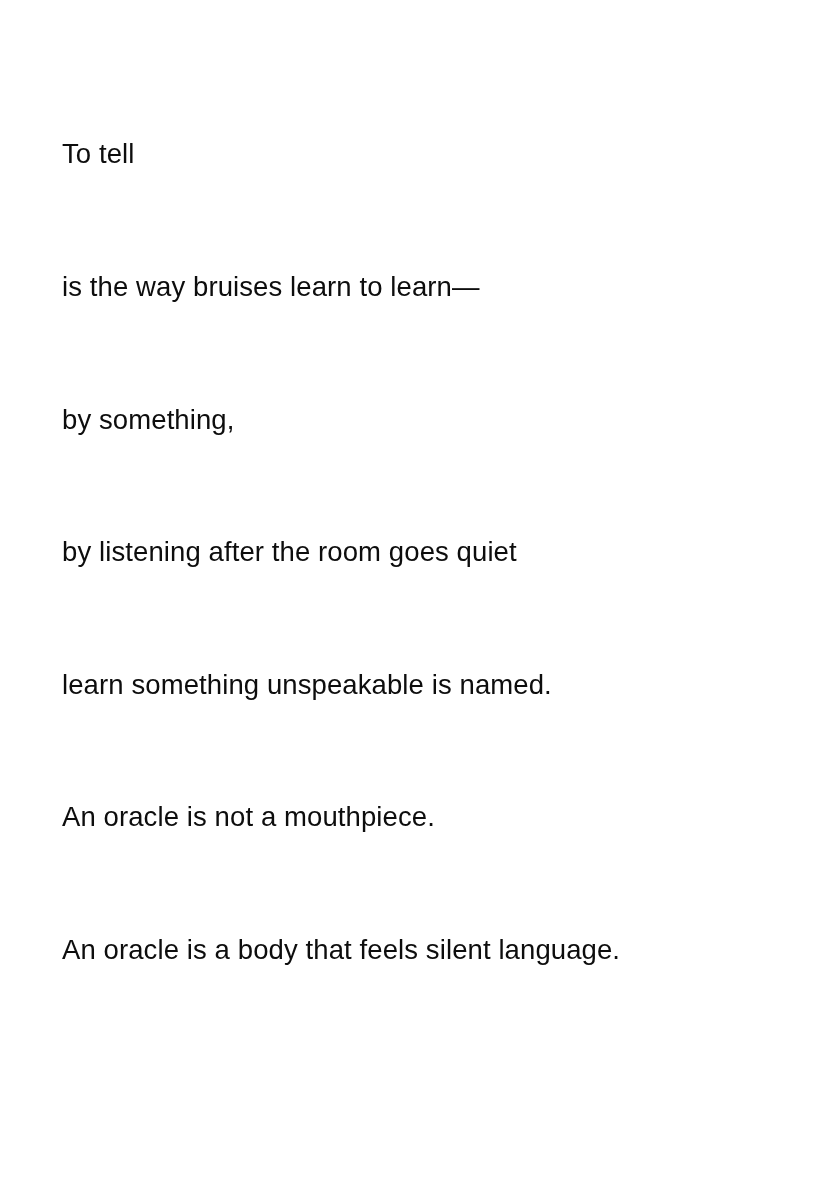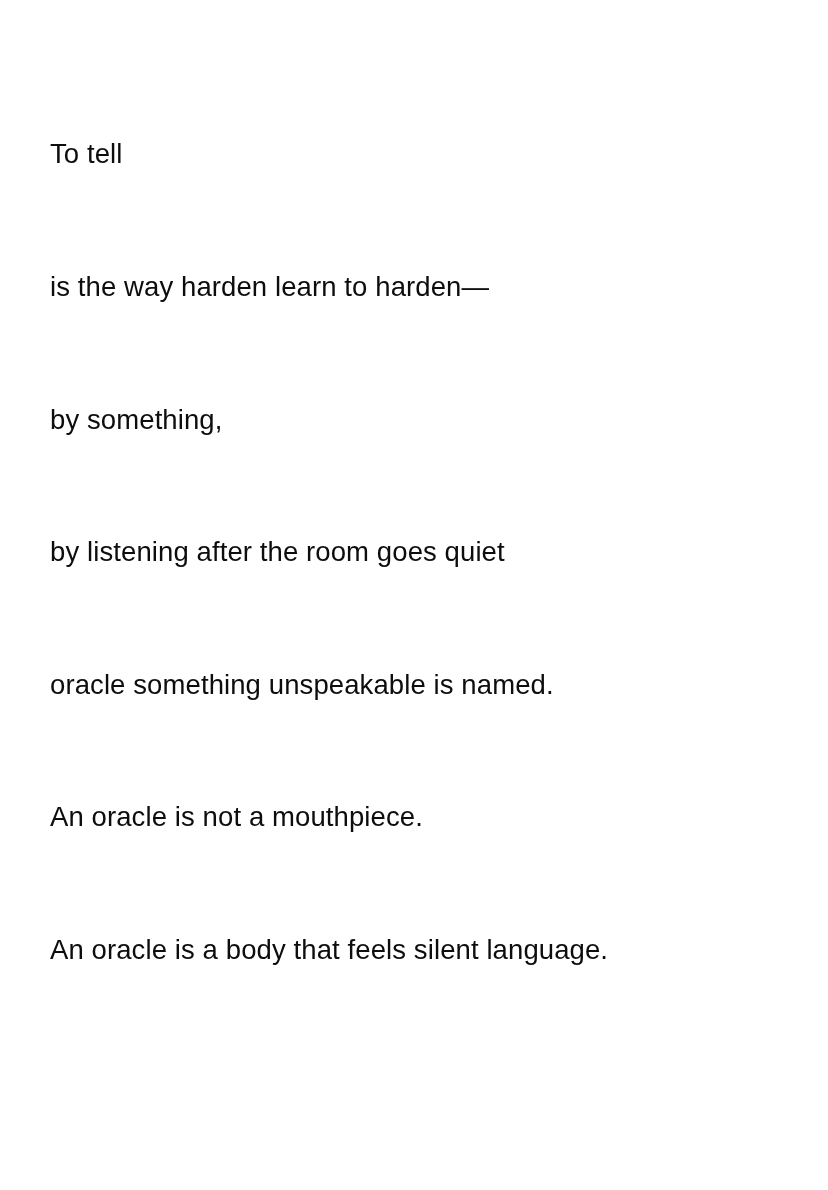--- a/index.html
+++ b/index.html
@@ -24,32 +24,33 @@
   .poem {
     font-size: 27.5px;
     line-height: 44.2px;
     font-weight: 400;
     letter-spacing: 0.1px;
     white-space: pre-wrap;
   }
   .poem-line {
     display: block;
     min-height: 44.2px;
+    margin-left: 12px;
   }
 </style>
 </head>
 <body>
 
 <div class="page">
   <div class="poem">
     <span class="poem-line">To tell</span>
-    <span class="poem-line">is the way harden learn to harden—</span>
+    <span class="poem-line">is the way bruises learn to learn—</span>
     <span class="poem-line">by something,</span>
     <span class="poem-line">by listening after the room goes quiet</span>
-    <span class="poem-line">oracle something unspeakable is named.</span>
+    <span class="poem-line">learn something unspeakable is named.</span>
     <span class="poem-line">An oracle is not a mouthpiece.</span>
     <span class="poem-line">An oracle is a body that feels silent language.</span>
     
     
     
     
     
     
     
     

